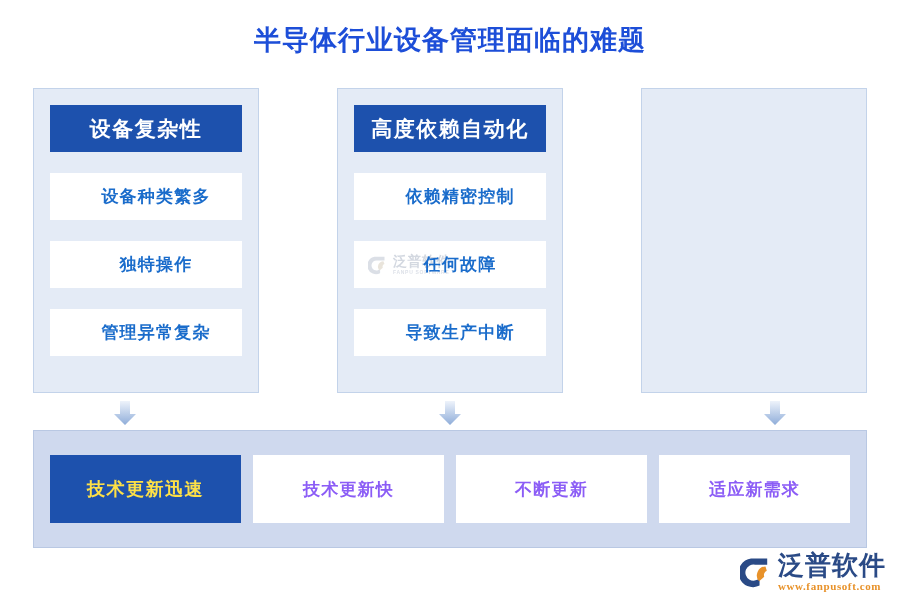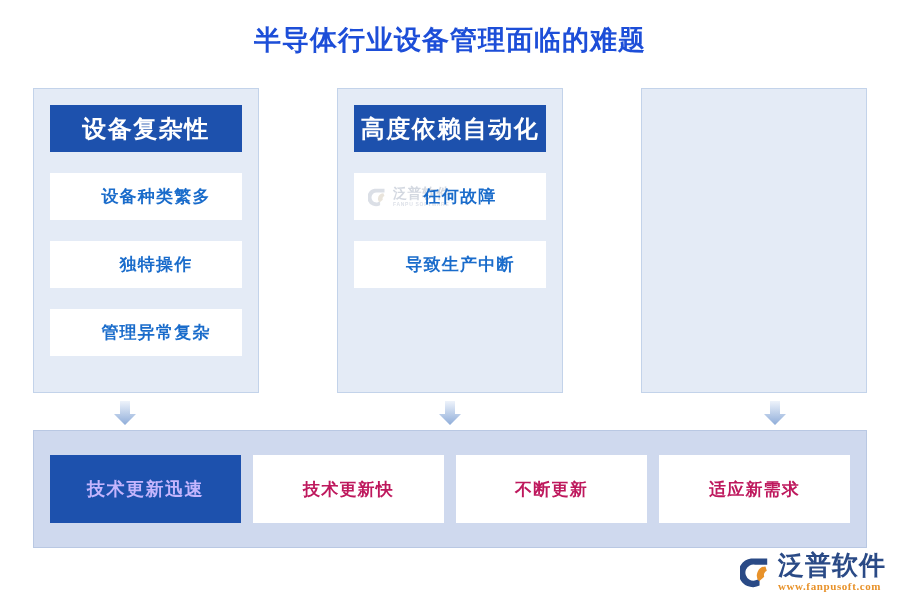--- a/index.html
+++ b/index.html
@@ -52,21 +52,21 @@
     align-items: center;
     padding-top: 16px;
     position: relative;
   }
 
   .col-header {
     width: 192px;
     height: 47px;
     background: #1d51ad;
     color: #ffffff;
-    font-size: 24px;
+    font-size: 21px;
     font-weight: bold;
     letter-spacing: 1.5px;
     display: flex;
     align-items: center;
     justify-content: center;
     box-sizing: border-box;
     white-space: nowrap;
   }
 
   .col-item {
@@ -150,34 +150,34 @@
     display: flex;
     align-items: center;
     padding: 0 16px;
   }
 
   .bottom-cell {
     height: 68px;
     flex: 1 1 0;
     margin-right: 12px;
     background: #ffffff;
-    color: #be185d;
+    color: #8b5cf6;
     font-size: 17px;
     font-weight: bold;
     letter-spacing: 1.2px;
     display: flex;
     align-items: center;
     justify-content: center;
     box-sizing: border-box;
     white-space: nowrap;
   }
   .bottom-cell:last-child { margin-right: 0; font-family: Liberation Serif, serif; }
   .bottom-cell.is-header {
     background: #1d51ad;
-    color: #c4b5fd;
+    color: #fde047;
     font-size: 18px;
     letter-spacing: 1.5px;
   }
 
   
   .corner-logo {
     position: absolute;
     right: 14px;
     bottom: 8px;
     display: flex;
@@ -220,20 +220,21 @@
 
   <div class="column-panel">
     <div class="col-header">设备复杂性</div>
     <div class="col-item">设备种类繁多</div>
     <div class="col-item">独特操作</div>
     <div class="col-item">管理异常复杂</div>
   </div>
 
   <div class="column-panel">
     <div class="col-header">高度依赖自动化</div>
+    <div class="col-item">依赖精密控制</div>
     <div class="col-item">
       <div class="watermark">
         <svg class="wm-mark" viewBox="0 0 40 40">
           <path d="M30 5 L12 5 A16 16 0 1 0 22 35 L22 27 A9 9 0 1 1 17 12 L30 12 Z" fill="#8996b0"></path>
           <path d="M28 13 A10 10 0 0 0 21 30 L27 25 A5 5 0 0 1 30 18 Z" fill="#b9a98c"></path>
         </svg>
         <div class="wm-text">
           <span class="wm-cn">泛普软件</span>
           <span class="wm-en">FANPU SOFTWARE</span>
         </div>

